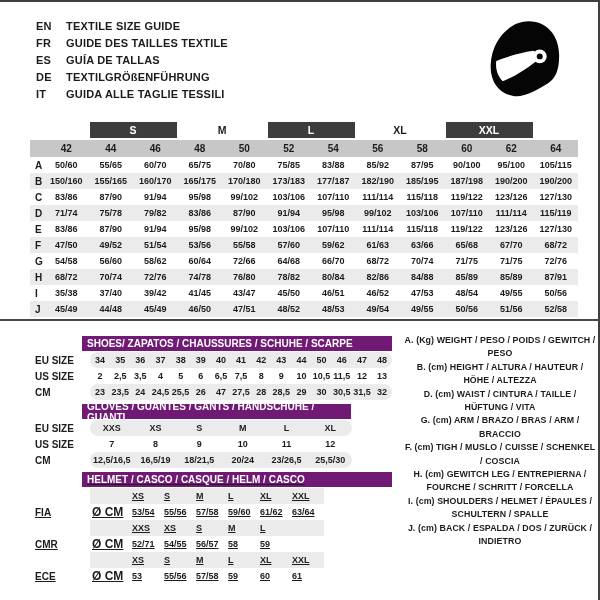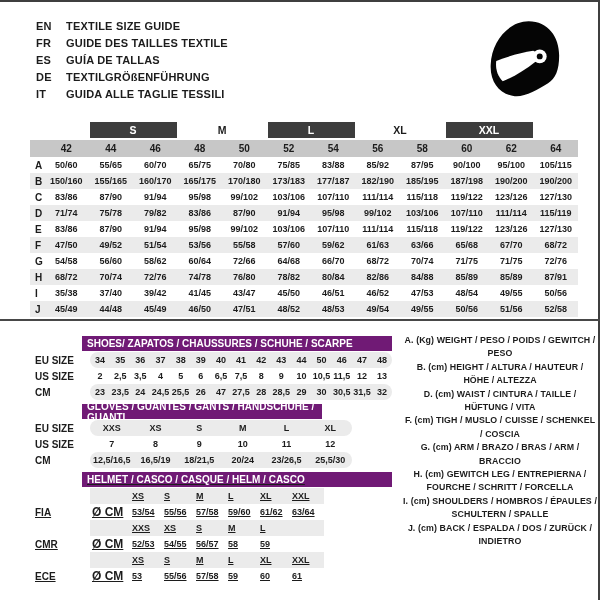--- a/index.html
+++ b/index.html
@@ -31,21 +31,21 @@
 
   .divider{position:absolute;top:319px;left:0;width:600px;height:2px;background:#474747;}
 
   
   .sub-table{position:absolute;left:35px;width:357px;}
   .shoes{top:336px;}
   .gloves{top:404px;}
   .helmets{top:472px;text-decoration:underline;}
   .sub-header{margin-left:47px;height:15px;background:#701a75;color:#fff;font-weight:700;
               font-size:10px;display:flex;align-items:center;padding-left:5px;margin-bottom:1px;box-sizing:border-box;}
-  .gloves .sub-header{width:240px;}
+  .gloves .sub-header{width:269px;}
   .sub-row{display:flex;height:16px;}
   .sub-label{width:55px;display:flex;align-items:center;font-weight:700;font-size:10px;}
   .sub-values{flex:1;display:flex;border-radius:8px;}
   .sub-values.shaded{background:#ebebeb;}
   .gloves .sub-values{flex:none;width:262px;}
   .sub-cell{flex:1;display:flex;align-items:center;justify-content:center;font-weight:700;font-size:9px;white-space:nowrap;}
   .helm-values{display:flex;width:234px;flex:none;}
   .helm-values.shaded{background:#ebebeb;}
   .helm-unit{width:42px;display:flex;align-items:center;padding-left:2px;font-weight:700;font-size:12px;box-sizing:border-box;}
   .helm-cell{width:32px;display:flex;align-items:center;justify-content:flex-start;font-weight:700;font-size:9px;white-space:nowrap;}
@@ -415,21 +415,21 @@
             <div class="helm-cell">S</div>
             <div class="helm-cell">M</div>
             <div class="helm-cell">L</div>
             <div class="helm-cell"></div>
           </div>
         </div>
         <div class="sub-row">
           <div class="sub-label">CMR</div>
           <div class="helm-values">
             <div class="helm-unit">Ø CM</div>
-            <div class="helm-cell">52/53</div>
+            <div class="helm-cell">52/71</div>
             <div class="helm-cell">54/55</div>
             <div class="helm-cell">56/57</div>
             <div class="helm-cell">58</div>
             <div class="helm-cell">59</div>
             <div class="helm-cell"></div>
           </div>
         </div>
         <div class="sub-row">
           <div class="sub-label"></div>
           <div class="helm-values shaded">
@@ -454,19 +454,19 @@
             <div class="helm-cell">61</div>
           </div>
         </div>
       </div>
   </div>
 
   <div class="legend">
       <div class="legend-item">A. (Kg) WEIGHT / PESO / POIDS / GEWITCH / PESO</div>
       <div class="legend-item">B. (cm) HEIGHT / ALTURA / HAUTEUR / HÖHE / ALTEZZA</div>
       <div class="legend-item">D. (cm) WAIST / CINTURA / TAILLE / HÜFTUNG / VITA</div>
+      <div class="legend-item">G. (cm) ARM / BRAZO / BRAS / ARM / BRACCIO</div>
       <div class="legend-item">F. (cm) TIGH / MUSLO / CUISSE / SCHENKEL / COSCIA</div>
-      <div class="legend-item">G. (cm) ARM / BRAZO / BRAS / ARM / BRACCIO</div>
       <div class="legend-item">H. (cm) GEWITCH LEG / ENTREPIERNA / FOURCHE / SCHRITT / FORCELLA</div>
-      <div class="legend-item">I. (cm) SHOULDERS / HOMBROS / ÉPAULES / SCHULTERN / SPALLE</div>
+      <div class="legend-item">I. (cm) SHOULDERS / HELMET / ÉPAULES / SCHULTERN / SPALLE</div>
       <div class="legend-item">J. (cm) BACK / ESPALDA / DOS / ZURÜCK / INDIETRO</div>
     </div>
 </div>
 
 </body></html>

